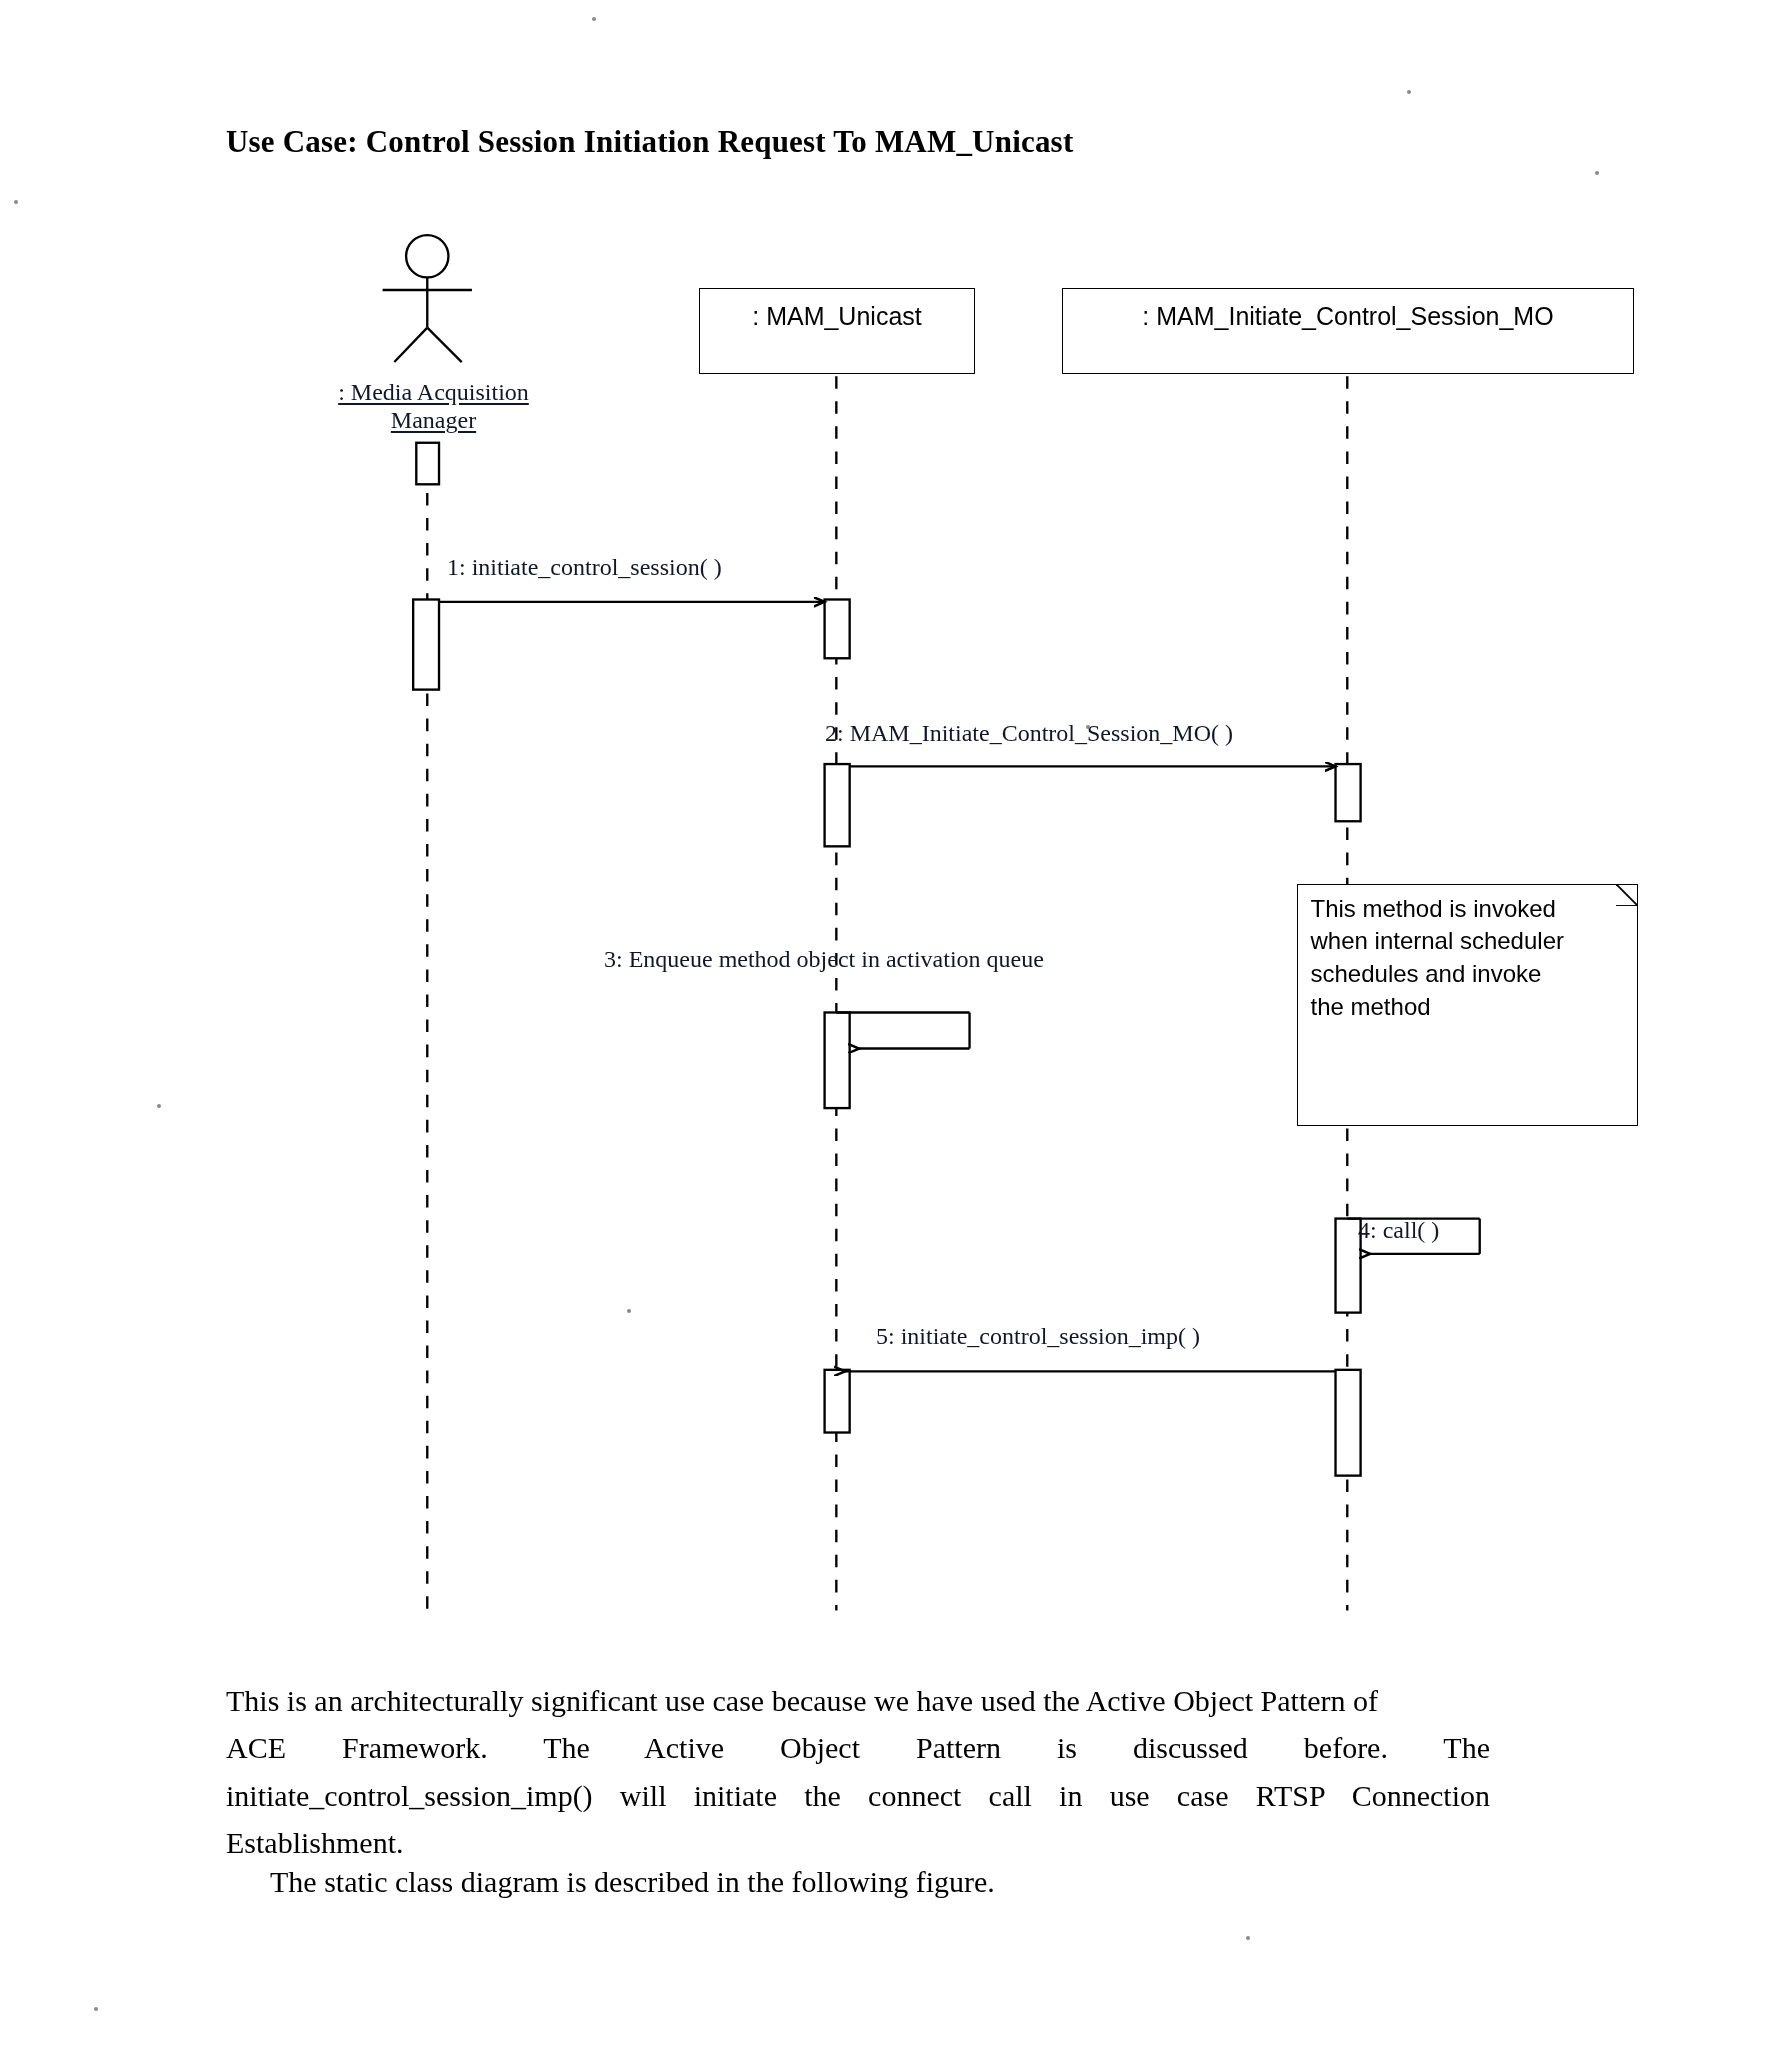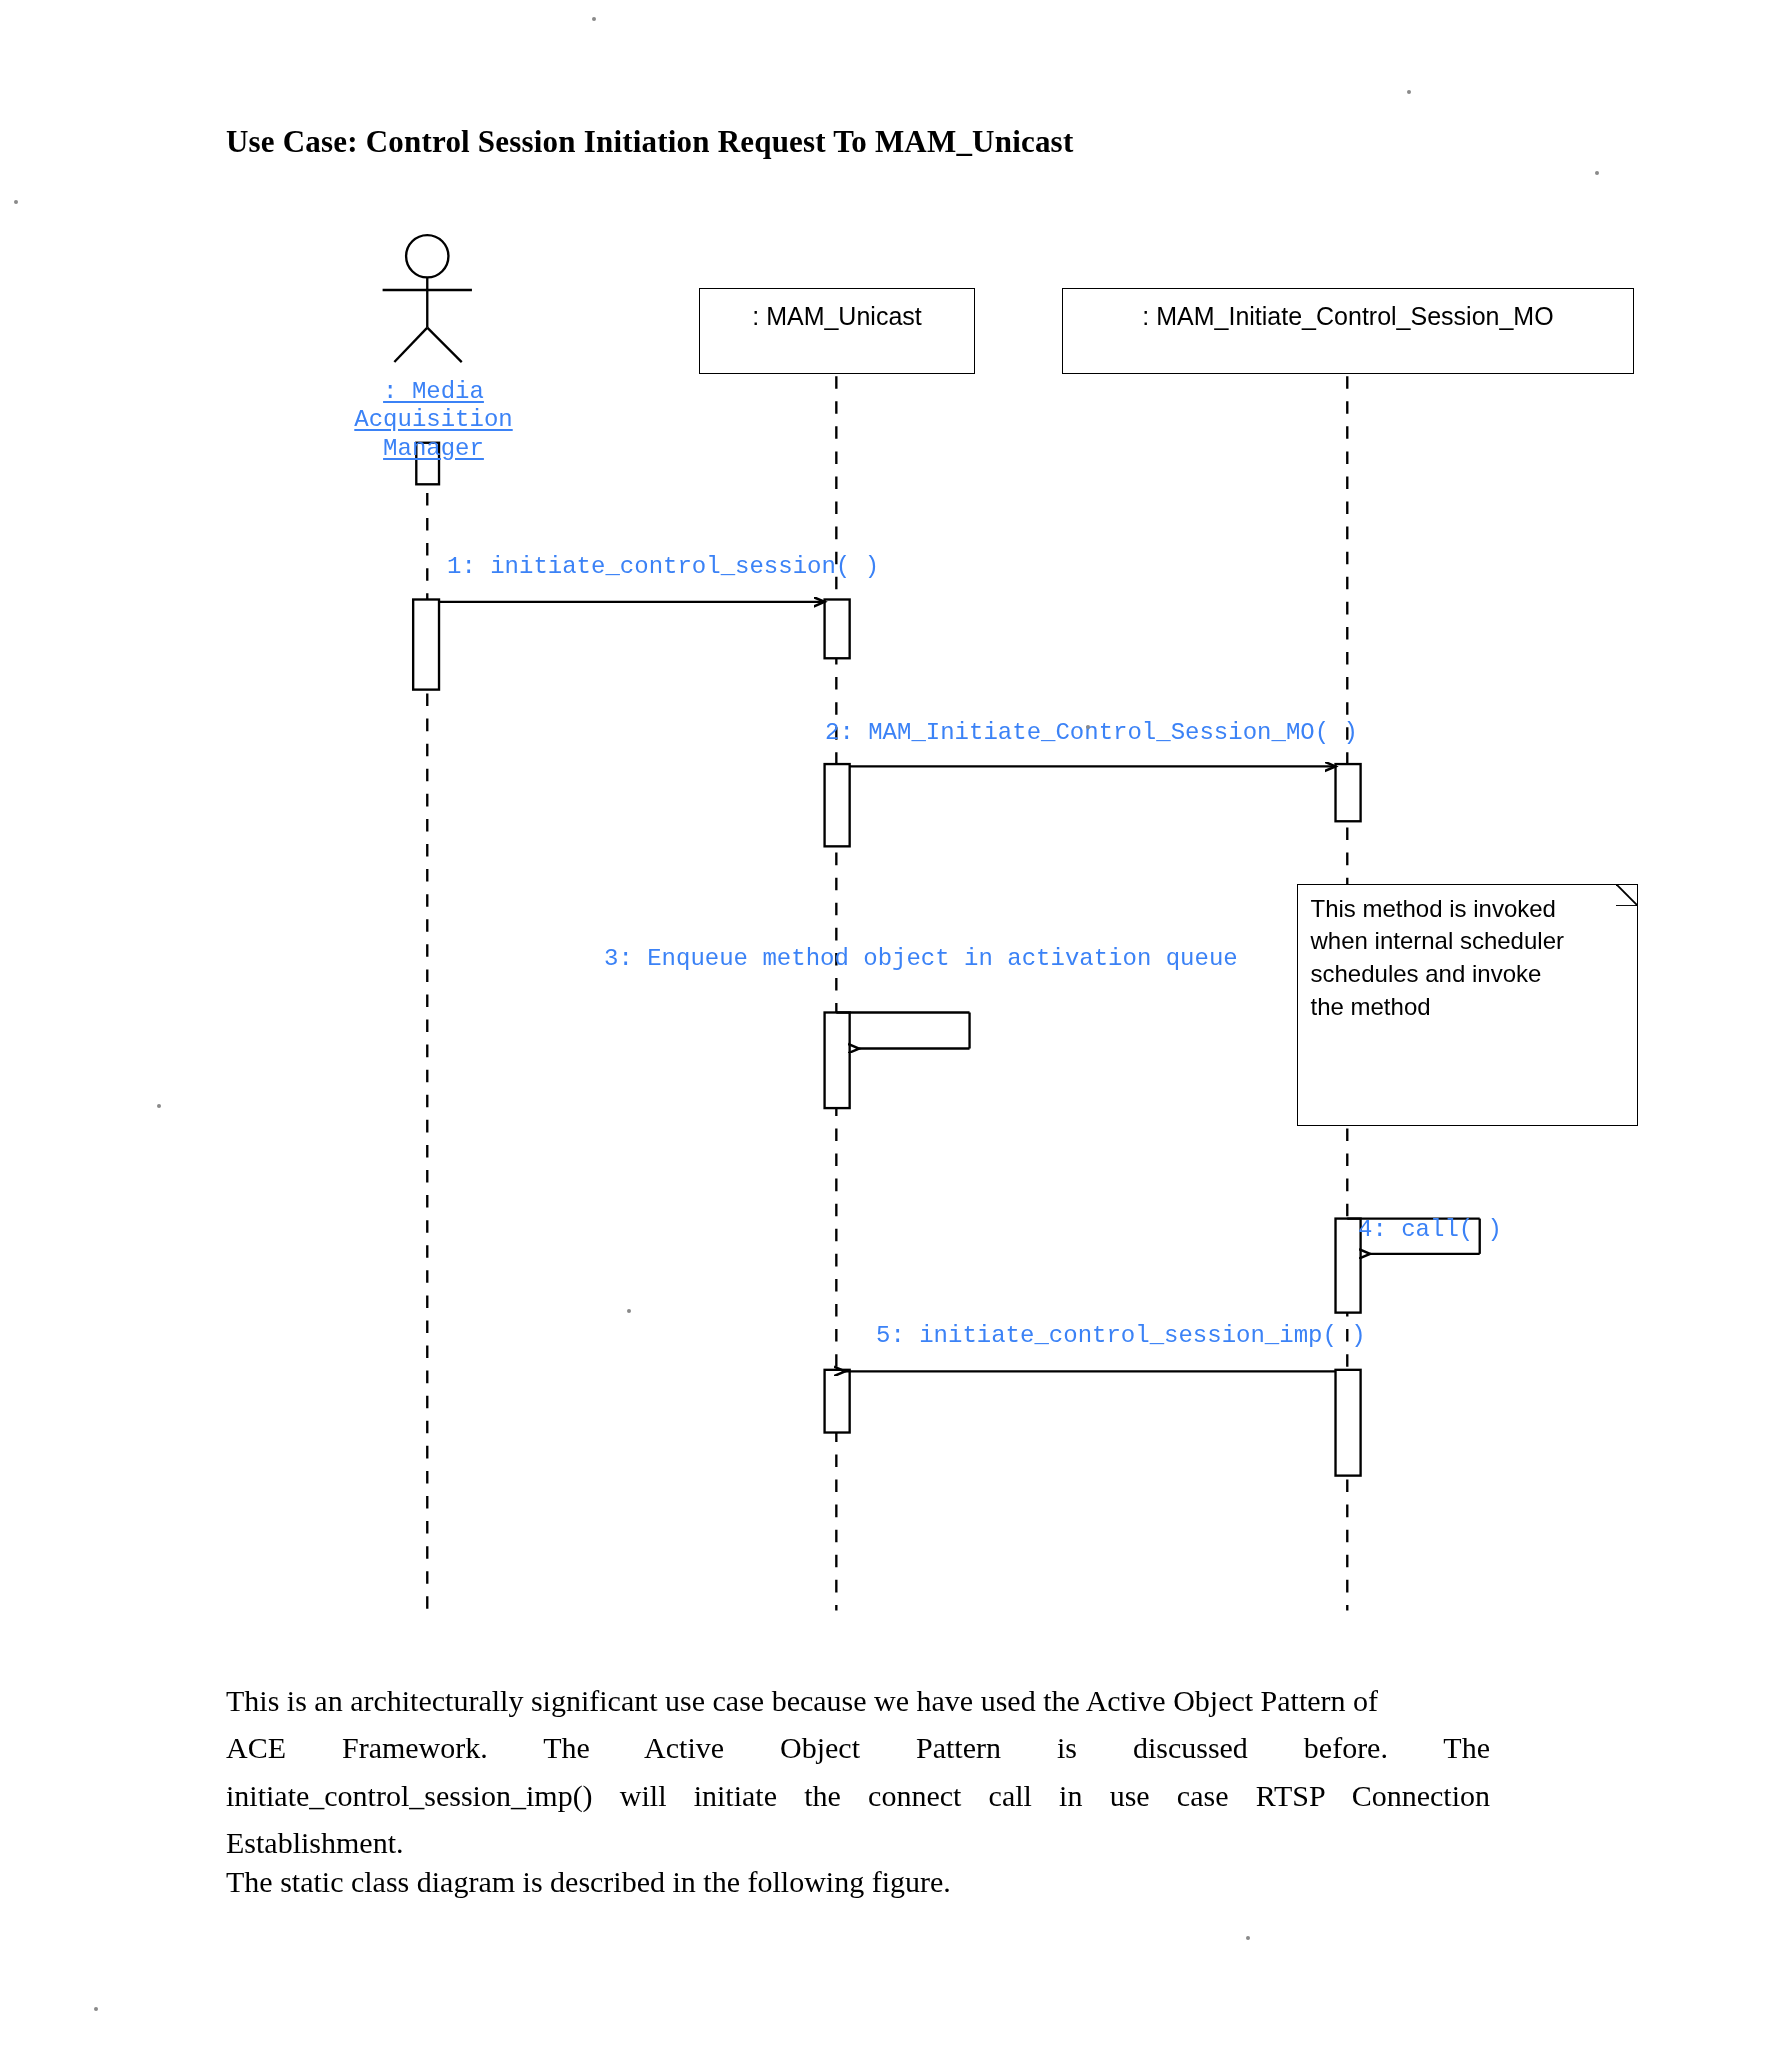--- a/index.html
+++ b/index.html
@@ -36,23 +36,23 @@
     width: 1791px;
     height: 1630px;
   }
   .diagram svg {
     display: block;
   }
 
   
   .dtext {
     position: absolute;
-    font-family: Liberation Mono, monospace;
+    font-family: Liberation Serif, serif;
     font-size: 24px;
-    color: #3b82f6;
+    color: #0f172a;
     white-space: nowrap;
     line-height: 1.18;
   }
   .dtext.underline {
     text-decoration: underline;
     text-underline-offset: 3.1px;
   }
 
   
   .objbox {
@@ -102,21 +102,21 @@
   .prose {
     position: absolute;
     left: 226px;
     width: 1264px;
     font-family: "Liberation Serif", serif;
     font-size: 30px;
     line-height: 1.58;
     text-align: justify;
   }
   .prose.p1 { top: 1677px; }
-  .prose.p2 { top: 1858px; text-align: left; }
+  .prose.p2 { top: 1858px; text-align: left; margin-left: 44px; }
   .nowrapline { white-space: nowrap; }
 
   
   .speck {
     position: absolute;
     background: #8a8a8a;
     border-radius: 50%;
   }
 </style>
 </head>

